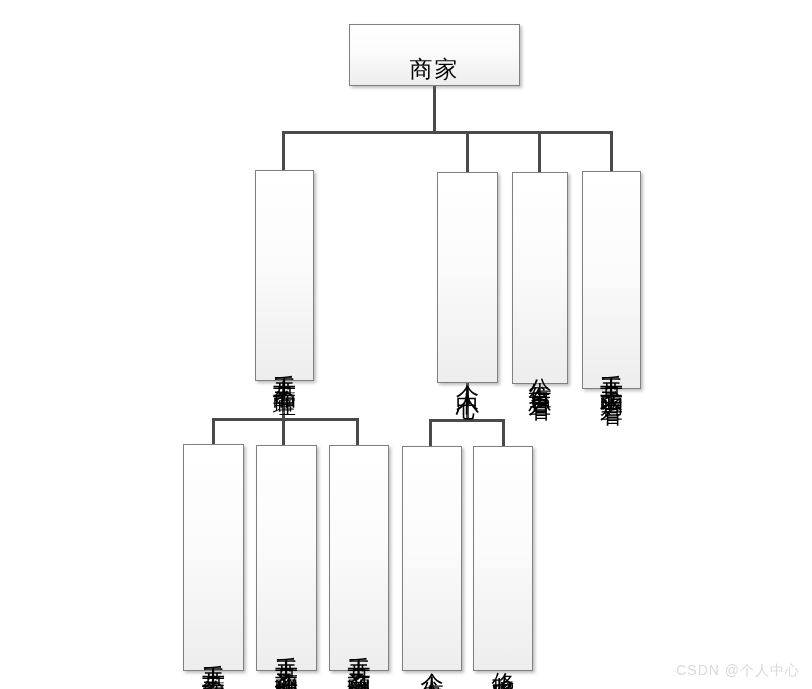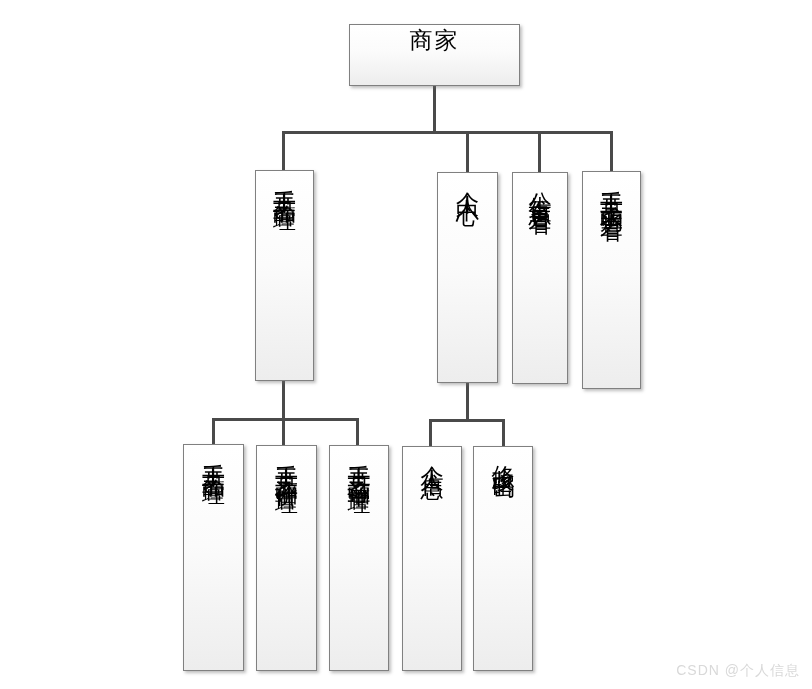--- a/index.html
+++ b/index.html
@@ -19,21 +19,21 @@
     position: absolute;
     background: #4a4a4a;
   }
   .node {
     position: absolute;
     box-sizing: border-box;
     border: 1px solid #808080;
     background: linear-gradient(180deg, #ffffff 0%, #fbfbfb 45%, #ededed 100%);
     box-shadow: 2px 2px 3px rgba(110,110,110,0.45);
     display: flex;
-    align-items: flex-start;
+    align-items: flex-end;
     justify-content: center;
     color: #000000;
   }
   .htext {
     font-size: 23px;
     letter-spacing: 2px;
     white-space: nowrap;
   }
   .vtext {
     writing-mode: vertical-rl;
@@ -127,14 +127,14 @@
   <div class="node" id="node-l3-3">
     <span class="vtext">手工艺品订单管理</span>
   </div>
   <div class="node" id="node-l3-4">
     <span class="vtext">个人信息</span>
   </div>
   <div class="node" id="node-l3-5">
     <span class="vtext">修改密码</span>
   </div>
 
-  <div id="watermark">CSDN @个人信息</div>
+  <div id="watermark">CSDN @个人中心</div>
 </div>
 
 </body></html>

